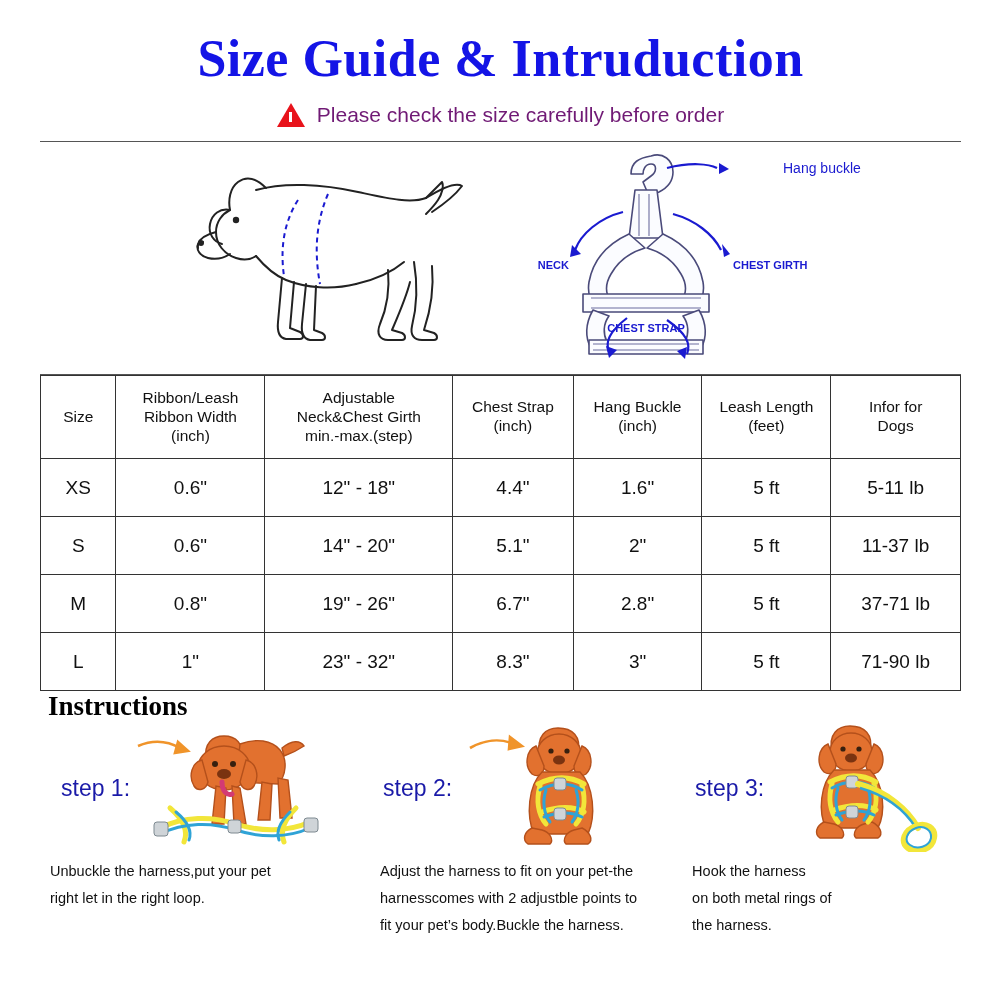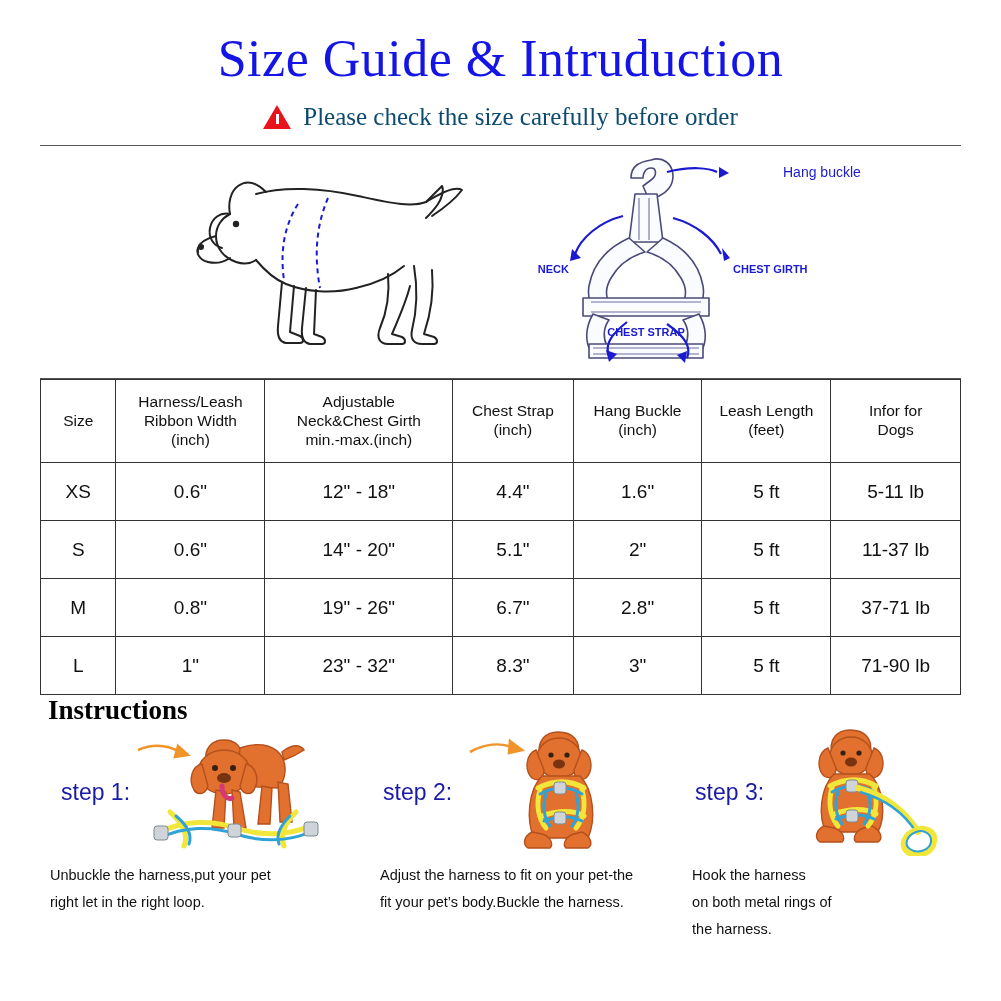--- a/index.html
+++ b/index.html
@@ -19,21 +19,21 @@
     width: 1001px;
     height: 1001px;
     position: relative;
     box-sizing: border-box;
     padding: 0 40px;
   }
 
   
   .main-title {
     font-family: "Liberation Serif", serif;
-    font-weight: normal;
+    font-weight: bold;
     font-size: 52px;
     color: #1414e6;
     text-align: center;
     letter-spacing: 0.5px;
     margin: 30px 0 0 0;
     line-height: 1.1;
     white-space: nowrap;
   }
   .subtitle-row {
     display: flex;
@@ -53,24 +53,23 @@
   .warn-icon::after {
     content: "";
     position: absolute;
     left: -1.5px;
     top: 9px;
     width: 3px;
     height: 10px;
     background: #ffffff;
   }
   .subtitle-text {
-    font-size: 25px;
-    color: #0c4a6e;
+    font-size: 21px;
+    color: #701a75;
     font-weight: 500;
-    font-family: Liberation Serif, serif;
   }
 
   .hr {
     border: none;
     border-top: 1.5px solid #555;
     margin: 14px 0 0 0;
   }
 
   
   .illus-band {
@@ -306,28 +305,28 @@
         <col class="col-hang">
         <col class="col-leash">
         <col class="col-suit">
     </colgroup>
     <thead>
       <tr>
         <th>
           <div>Size</div>
         </th>
         <th>
-          <div>Harness/Leash</div>
+          <div>Ribbon/Leash</div>
           <div>Ribbon Width</div>
           <div>(inch)</div>
         </th>
         <th>
           <div>Adjustable</div>
           <div>Neck&amp;Chest Girth</div>
-          <div>min.-max.(inch)</div>
+          <div>min.-max.(step)</div>
         </th>
         <th>
           <div>Chest Strap</div>
           <div>(inch)</div>
         </th>
         <th>
           <div>Hang Buckle</div>
           <div>(inch)</div>
         </th>
         <th>
@@ -471,20 +470,21 @@
             </g>
             <g fill="#cfd4d8" stroke="#7e8a91" stroke-width="1">
               <rect x="100" y="54" width="12" height="12" rx="3"></rect>
               <rect x="100" y="84" width="12" height="12" rx="3"></rect>
             </g>
           </svg>
         </span>
       </div>
       <div class="step-text">
         <div>Adjust the harness to fit on your pet-the</div>
+        <div>harnesscomes with 2 adjustble points to</div>
         <div>fit your pet’s body.Buckle the harness.</div>
       </div>
     </div>
 
     <div class="step step-3">
       <div class="step-head">
         <span class="step-label">step 3:</span>
         <span class="step-art">
           <svg width="200" height="128" viewBox="0 0 200 128">
             <g fill="#e2712f" stroke="#b4501b" stroke-width="1.4">

